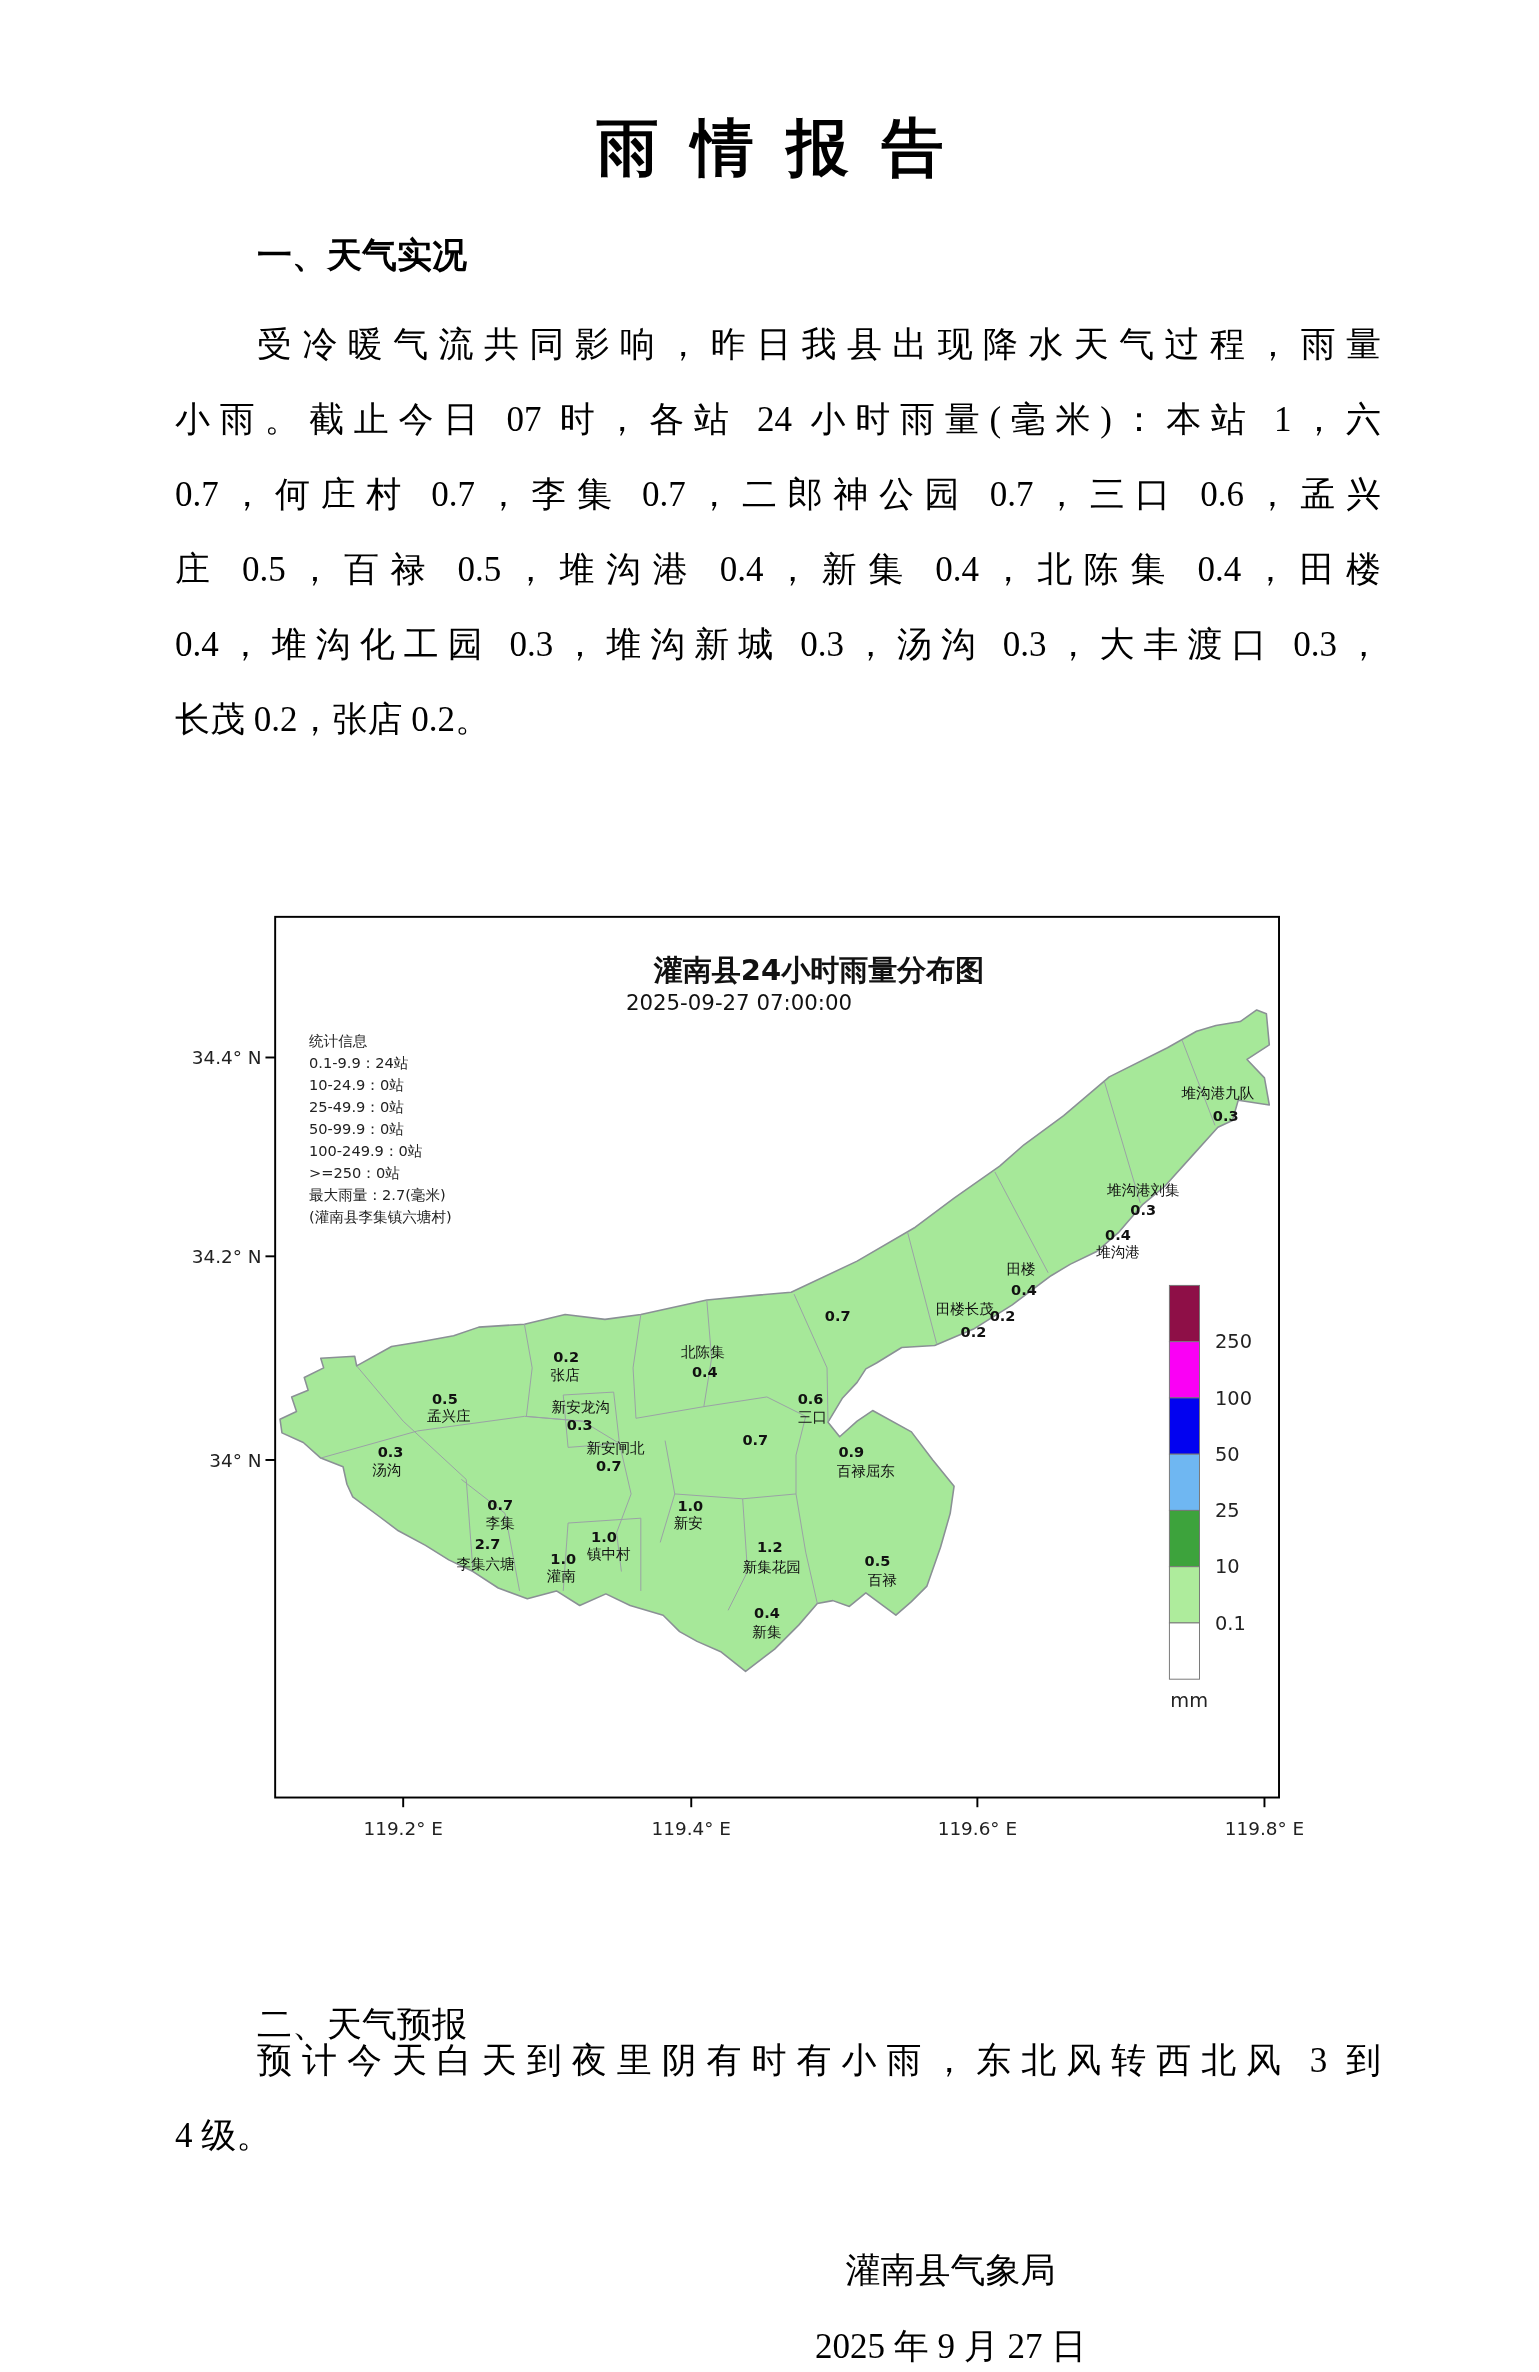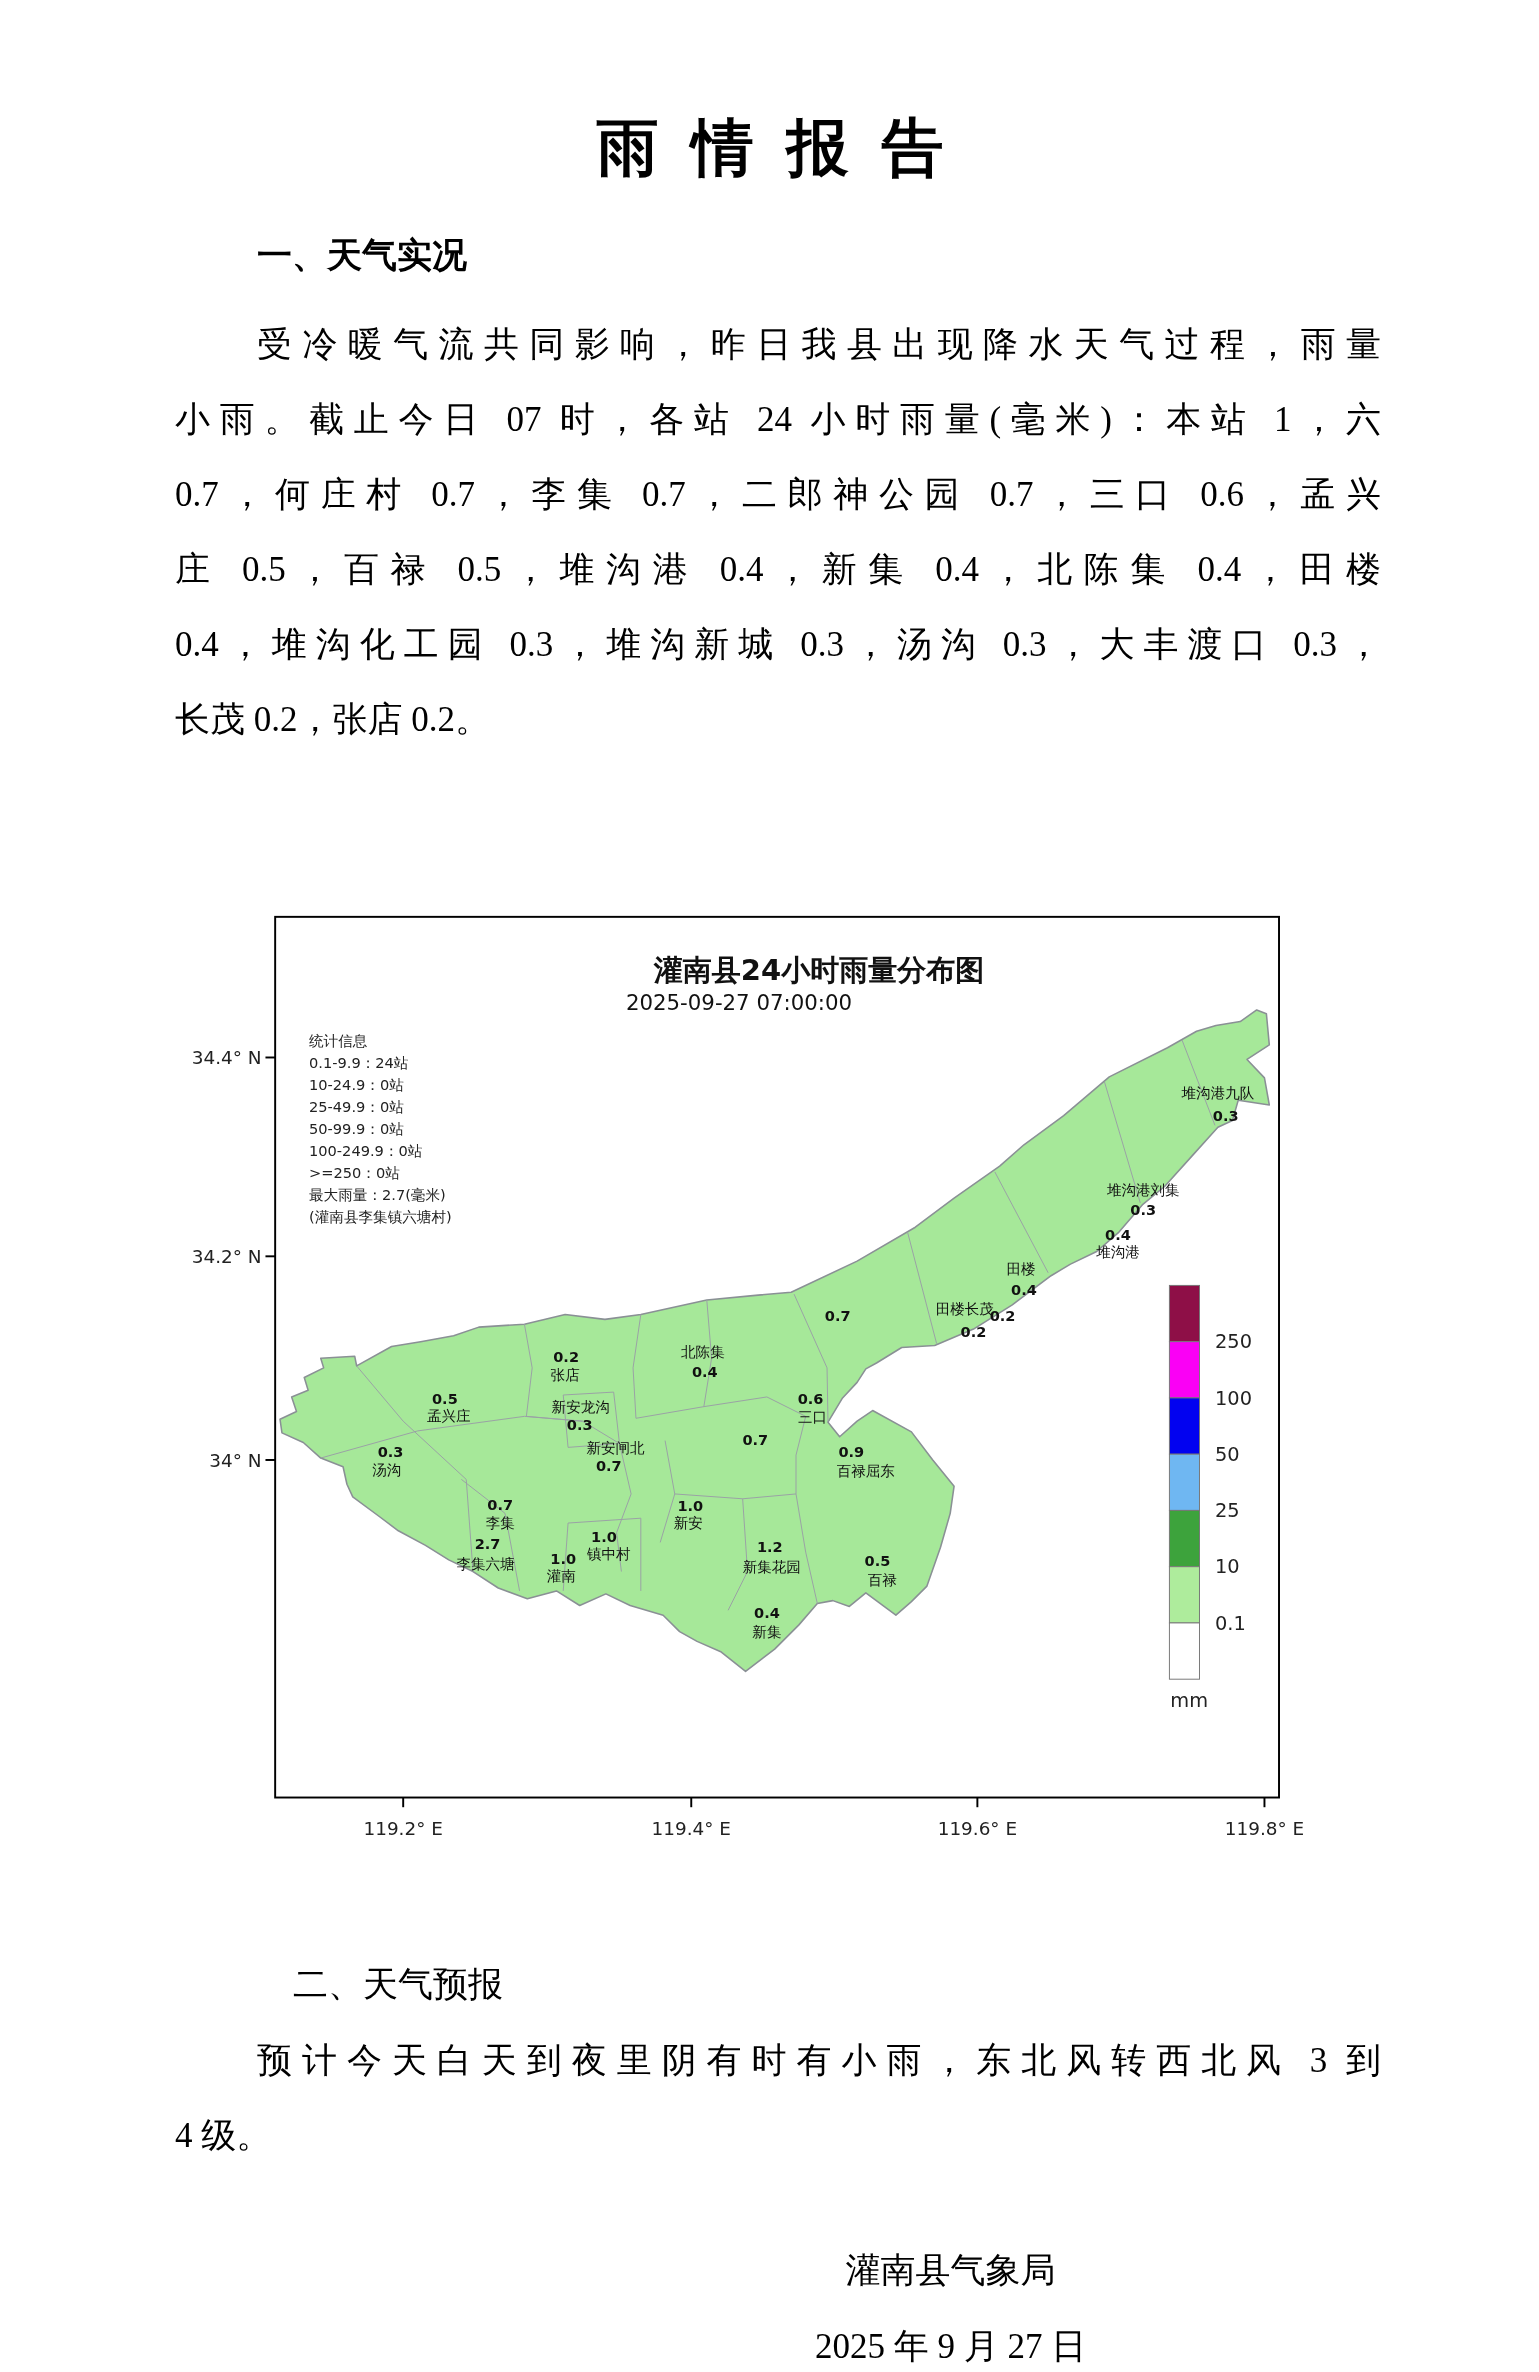--- a/index.html
+++ b/index.html
@@ -10,21 +10,21 @@
   }
   .doc-title{
     position:absolute;top:95px;left:0;width:100%;
     font-size:62px;font-weight:bold;text-align:center;
     letter-spacing:33px;text-indent:33px;white-space:nowrap;margin-top:11px;
   }
   .sec-heading{
     position:absolute;left:257px;font-size:35px;line-height:49px;white-space:nowrap;
   }
   #sec1-heading{top:231px;font-weight:bold;}
-  #sec2-heading{top:1960px;margin-left:36px;}
+  #sec2-heading{top:2000px;}
   .para{
     position:absolute;left:175px;width:1206px;
     font-size:35px;line-height:75px;
   }
   #para1{top:307px;}
   #para2{top:2023px;}
   .para .pline{text-align:justify;text-align-last:justify;}
   .para .pline.last{text-align-last:left;}
   .para .pline.indent{text-indent:82px;}
   .sign-block{

